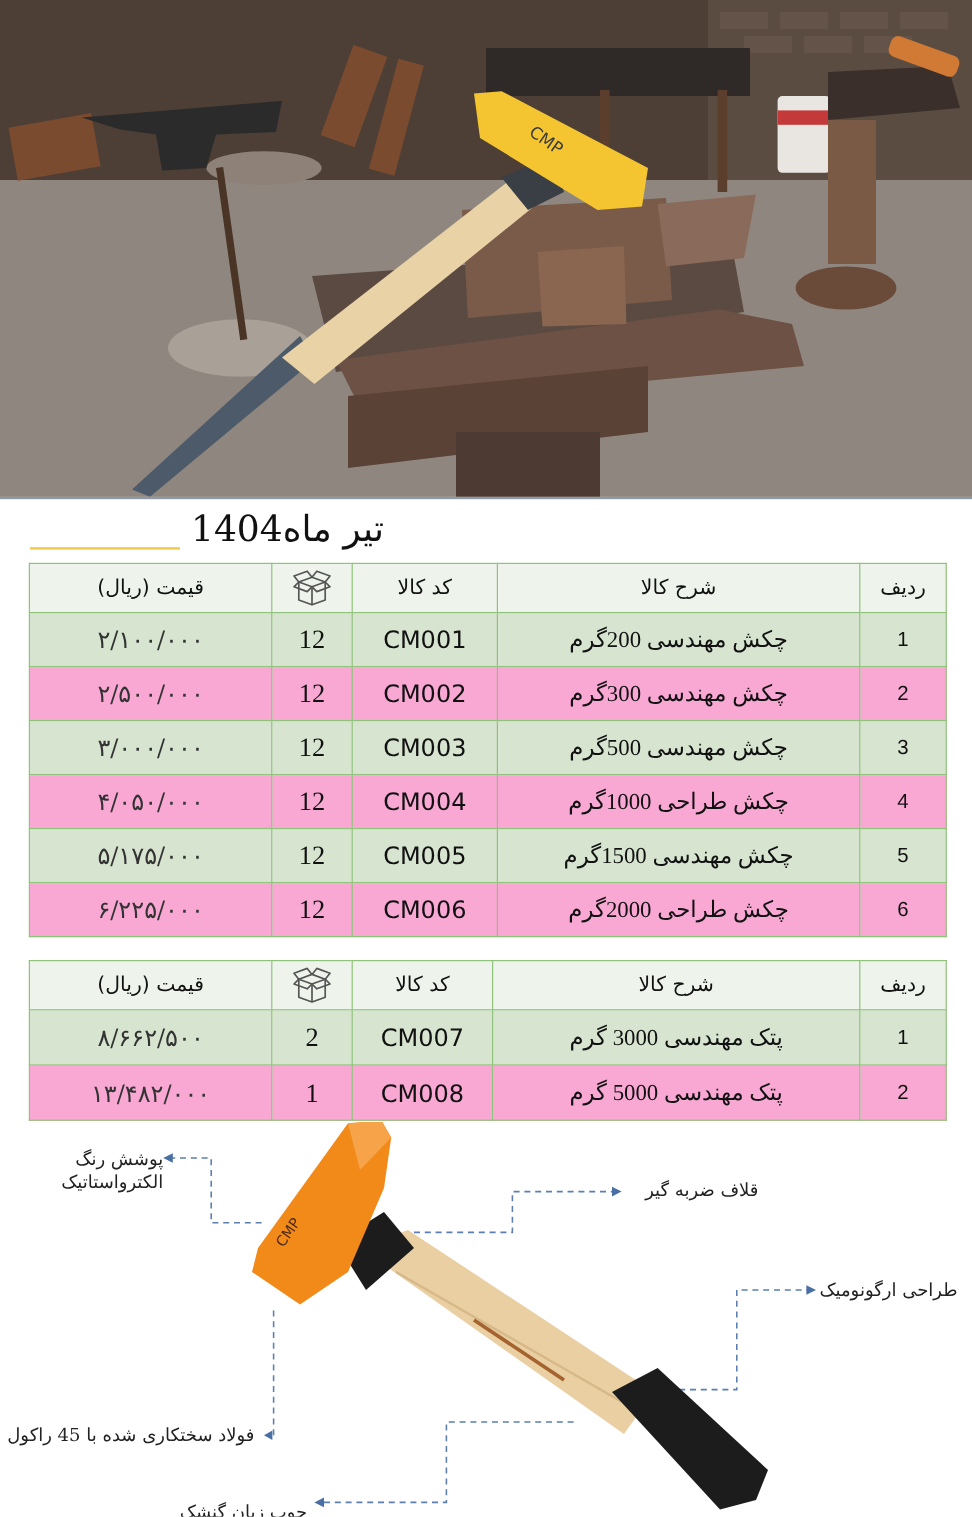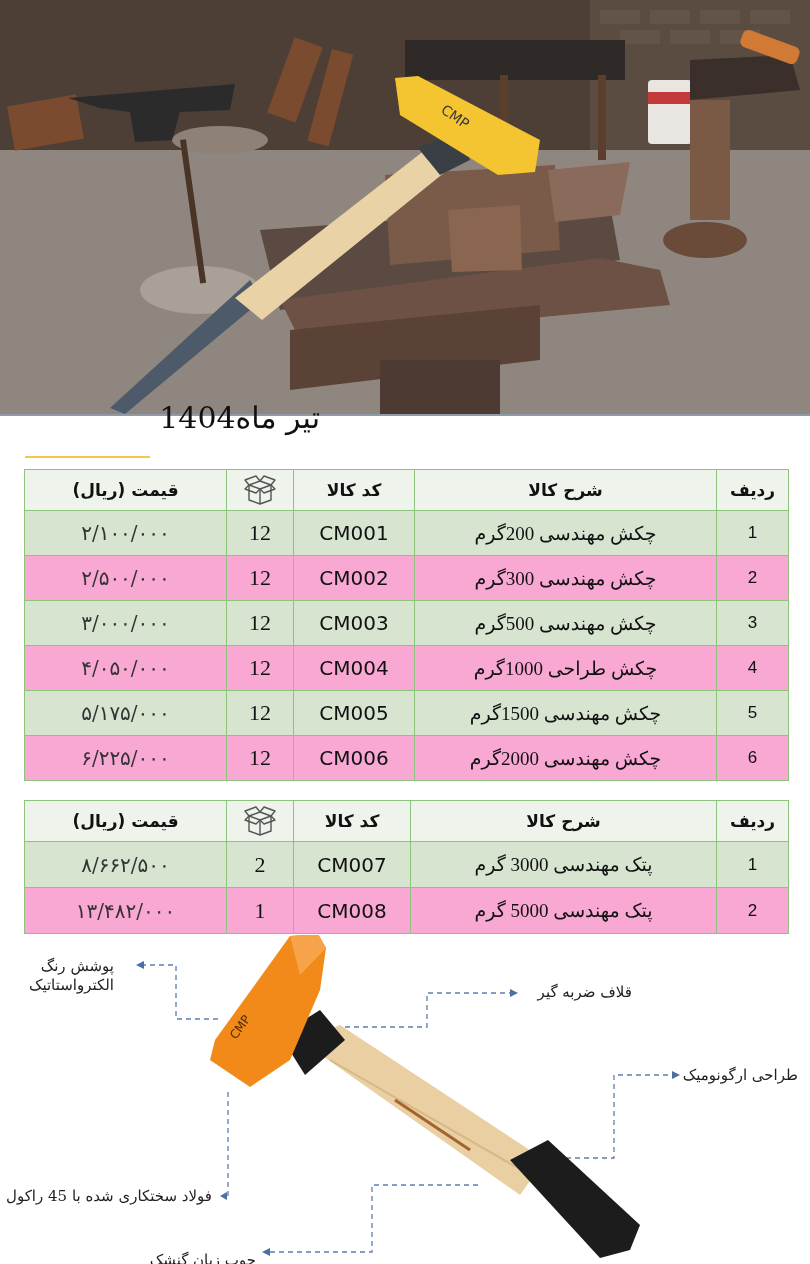--- a/index.html
+++ b/index.html
@@ -5,28 +5,28 @@
   html, body { margin: 0; padding: 0; background: #ffffff; }
   body { width: 810px; height: 1264px; position: relative; overflow: hidden; font-family: "DejaVu Sans", sans-serif; }
 
   
   .hero { position: absolute; left: 0; top: 0; width: 810px; height: 414px; overflow: hidden;
           background: linear-gradient(180deg, #5a4a3f 0%, #6d5e52 30%, #8a7f74 60%, #9b928a 100%);
           border-bottom: 2px solid #8e9aa6; }
   .hero svg { position: absolute; left: 0; top: 0; }
 
   
-  .title { position: absolute; top: 400px; left: 160px; width: 160px; text-align: right;
+  .title { position: absolute; top: 423px; left: 160px; width: 160px; text-align: right;
            font-family: "DejaVu Serif", serif; font-size: 30px; color: #111; direction: rtl; white-space: nowrap; }
   .title-line { position: absolute; left: 25px; top: 456px; width: 125px; height: 2px; background: #f2c94c; }
 
   
   table.price { position: absolute; border-collapse: collapse; direction: rtl; table-layout: fixed; }
   table.price td, table.price th { border: 1.5px solid #8fc27a; padding: 0; text-align: center; vertical-align: middle; }
-  table.price th { background: #eef3ec; font-weight: bold; font-size: 17px; color: #111; height: 40px; }
+  table.price th { background: #eef3ec; font-weight: normal; font-size: 17px; color: #111; height: 40px; }
   table.price td { font-size: 20px; color: #111; }
   table.price tr.alt td { background: #d7e4d0; }
   table.price tr.plain td { background: #f9a8d4; }
   .c-row { font-family: "Liberation Sans", sans-serif; font-size: 17px !important; }
   .c-desc { font-family: Liberation Serif, serif; font-size: 19px !important; }
   .c-code { font-family: "DejaVu Sans", sans-serif; font-size: 20px !important; }
   .c-qty { font-family: Liberation Serif, serif; font-size: 22px !important; }
   .c-price { font-family: "DejaVu Serif", serif; font-size: 20px !important; letter-spacing: 2px; color: #333 !important; margin-top: 48px; }
 
   #t1 { left: 24px; top: 469px; width: 764px; }
@@ -165,21 +165,21 @@
     </tr>
     <tr class="alt">
       <td class="c-row">5</td>
       <td class="c-desc">چکش مهندسی 1500گرم</td>
       <td class="c-code">CM005</td>
       <td class="c-qty">12</td>
       <td class="c-price">۵/۱۷۵/۰۰۰</td>
     </tr>
     <tr class="plain">
       <td class="c-row">6</td>
-      <td class="c-desc">چکش مهندسی 2000گرم</td>
+      <td class="c-desc">چکش طراحی 2000گرم</td>
       <td class="c-code">CM006</td>
       <td class="c-qty">12</td>
       <td class="c-price">۶/۲۲۵/۰۰۰</td>
     </tr>
   </tbody>
 </table>
 
 <table class="price" id="t2">
   <colgroup>
     <col style="width:72px">
@@ -251,21 +251,21 @@
 
     <path d="M510 1160 L548 1140 L640 1225 L630 1250 L600 1258 Z" fill="#1c1c1c"></path>
 
     <path d="M280 1035 L320 1010 L345 1040 L305 1075 Z" fill="#1c1c1c"></path>
 
     <path d="M290 936 L318 934 L326 948 L320 990 L290 1060 L250 1087 L210 1060 L215 1040 Z" fill="#f28a1a"></path>
     <path d="M290 936 L318 934 L326 948 L300 975 Z" fill="#f6a34a"></path>
     <text x="236" y="1040" font-size="12" fill="#4a2a10" font-family="DejaVu Sans, sans-serif" transform="rotate(-55 236 1040)">CMP</text>
   </svg>
 
-  <div class="callout" style="left:14px;top:22px;width:100px;">
+  <div class="callout" style="left:36px;top:22px;width:100px;">
     <div>پوشش رنگ</div>
     <div>الکترواستاتیک</div>
   </div>
   <div class="callout" style="left:522px;top:48px;width:110px;">قلاف ضربه گیر</div>
   <div class="callout" style="left:683px;top:131px;width:115px;">طراحی ارگونومیک</div>
   <div class="callout" style="left:12px;top:252px;width:200px;">فولاد سختکاری شده با 45 راکول</div>
   <div class="callout" style="left:136px;top:316px;width:120px;">چوب زبان گنشک</div>
 </div>
 
 </body></html>

